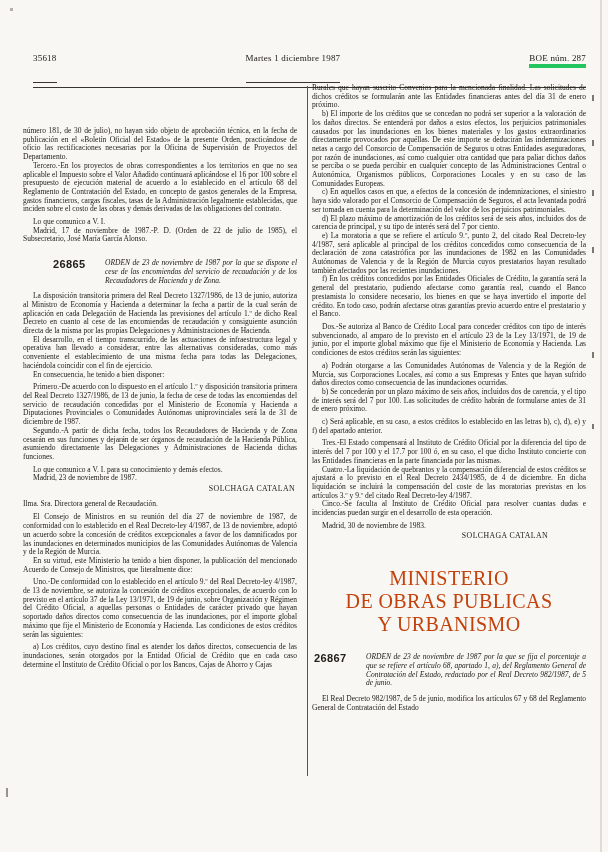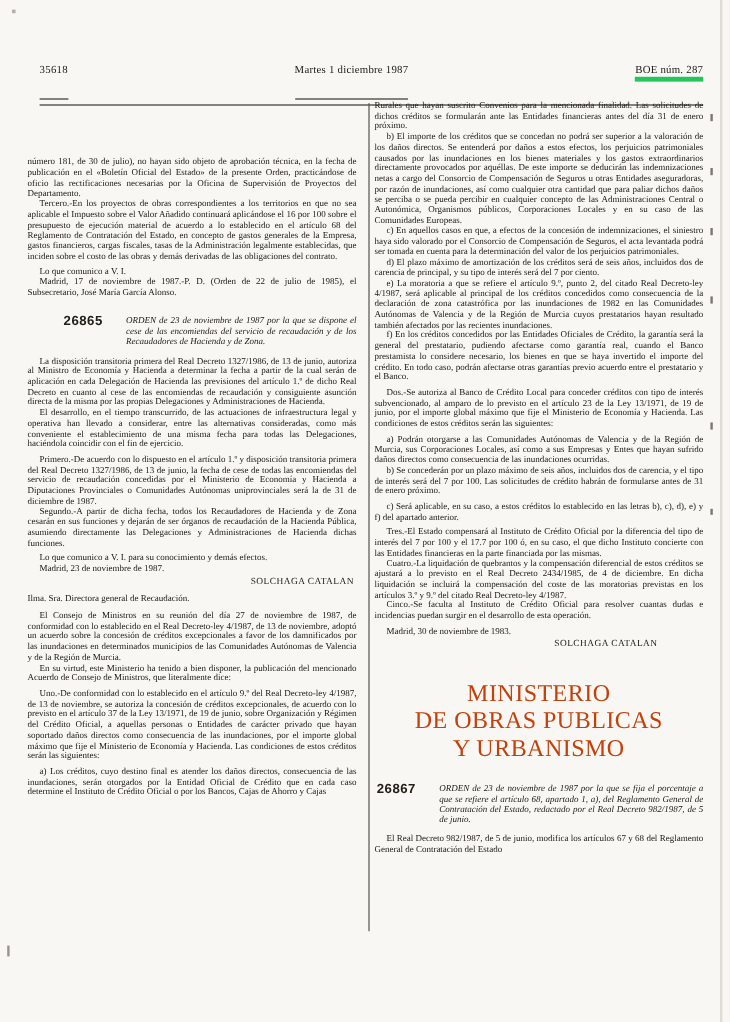--- a/index.html
+++ b/index.html
@@ -82,20 +82,21 @@
         <p class="noindent">número 181, de 30 de julio), no hayan sido objeto de aprobación técnica, en la fecha de publicación en el «Boletín Oficial del Estado» de la presente Orden, practicándose de oficio las rectificaciones necesarias por la Oficina de Supervisión de Proyectos del Departamento.</p>
         <p>Tercero.-En los proyectos de obras correspondientes a los territorios en que no sea aplicable el Impuesto sobre el Valor Añadido continuará aplicándose el 16 por 100 sobre el presupuesto de ejecución material de acuerdo a lo establecido en el artículo 68 del Reglamento de Contratación del Estado, en concepto de gastos generales de la Empresa, gastos financieros, cargas fiscales, tasas de la Administración legalmente establecidas, que inciden sobre el costo de las obras y demás derivadas de las obligaciones del contrato.</p>
         <p class="gap">Lo que comunico a V. I.</p>
         <p>Madrid, 17 de noviembre de 1987.-P. D. (Orden de 22 de julio de 1985), el Subsecretario, José María García Alonso.</p>
         <div class="entry">
           <span class="entry-num">26865</span>
           <span class="entry-title">ORDEN de 23 de noviembre de 1987 por la que se dispone el cese de las encomiendas del servicio de recaudación y de los Recaudadores de Hacienda y de Zona.</span>
         </div>
         <p>La disposición transitoria primera del Real Decreto 1327/1986, de 13 de junio, autoriza al Ministro de Economía y Hacienda a determinar la fecha a partir de la cual serán de aplicación en cada Delegación de Hacienda las previsiones del artículo 1.º de dicho Real Decreto en cuanto al cese de las encomiendas de recaudación y consiguiente asunción directa de la misma por las propias Delegaciones y Administraciones de Hacienda.</p>
         <p>El desarrollo, en el tiempo transcurrido, de las actuaciones de infraestructura legal y operativa han llevado a considerar, entre las alternativas consideradas, como más conveniente el establecimiento de una misma fecha para todas las Delegaciones, haciéndola coincidir con el fin de ejercicio.</p>
+        <p>En consecuencia, he tenido a bien disponer:</p>
         <p class="gap">Primero.-De acuerdo con lo dispuesto en el artículo 1.º y disposición transitoria primera del Real Decreto 1327/1986, de 13 de junio, la fecha de cese de todas las encomiendas del servicio de recaudación concedidas por el Ministerio de Economía y Hacienda a Diputaciones Provinciales o Comunidades Autónomas uniprovinciales será la de 31 de diciembre de 1987.</p>
         <p>Segundo.-A partir de dicha fecha, todos los Recaudadores de Hacienda y de Zona cesarán en sus funciones y dejarán de ser órganos de recaudación de la Hacienda Pública, asumiendo directamente las Delegaciones y Administraciones de Hacienda dichas funciones.</p>
         <p class="gap">Lo que comunico a V. I. para su conocimiento y demás efectos.</p>
         <p>Madrid, 23 de noviembre de 1987.</p>
         <p class="sig">SOLCHAGA CATALAN</p>
         <p class="addr">Ilma. Sra. Directora general de Recaudación.</p>
         <p>El Consejo de Ministros en su reunión del día 27 de noviembre de 1987, de conformidad con lo establecido en el Real Decreto-ley 4/1987, de 13 de noviembre, adoptó un acuerdo sobre la concesión de créditos excepcionales a favor de los damnificados por las inundaciones en determinados municipios de las Comunidades Autónomas de Valencia y de la Región de Murcia.</p>
         <p>En su virtud, este Ministerio ha tenido a bien disponer, la publicación del mencionado Acuerdo de Consejo de Ministros, que literalmente dice:</p>
         <p class="gap">Uno.-De conformidad con lo establecido en el artículo 9.º del Real Decreto-ley 4/1987, de 13 de noviembre, se autoriza la concesión de créditos excepcionales, de acuerdo con lo previsto en el artículo 37 de la Ley 13/1971, de 19 de junio, sobre Organización y Régimen del Crédito Oficial, a aquellas personas o Entidades de carácter privado que hayan soportado daños directos como consecuencia de las inundaciones, por el importe global máximo que fije el Ministerio de Economía y Hacienda. Las condiciones de estos créditos serán las siguientes:</p>
         <p class="gap">a) Los créditos, cuyo destino final es atender los daños directos, consecuencia de las inundaciones, serán otorgados por la Entidad Oficial de Crédito que en cada caso determine el Instituto de Crédito Oficial o por los Bancos, Cajas de Ahorro y Cajas</p>

